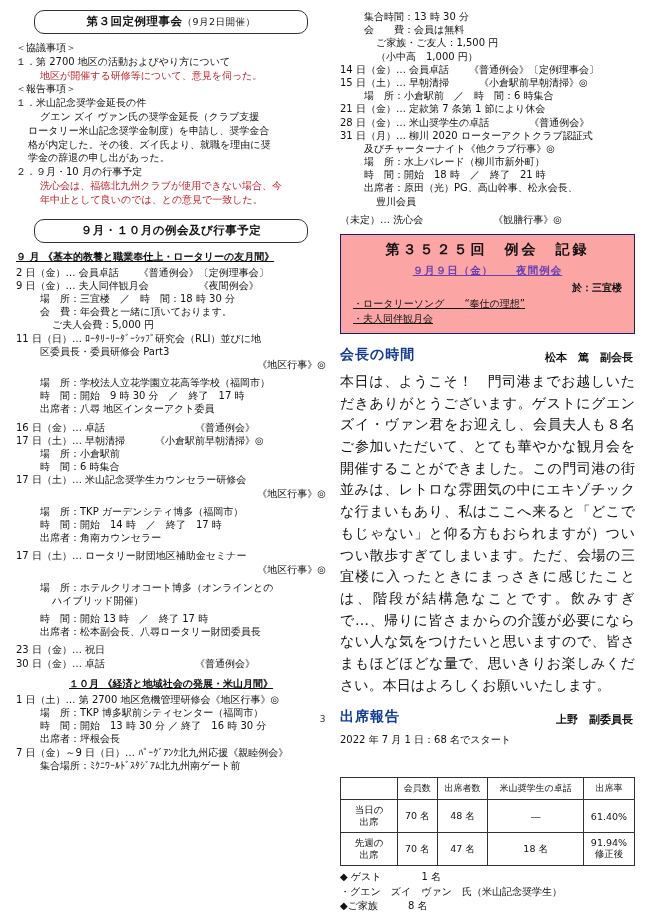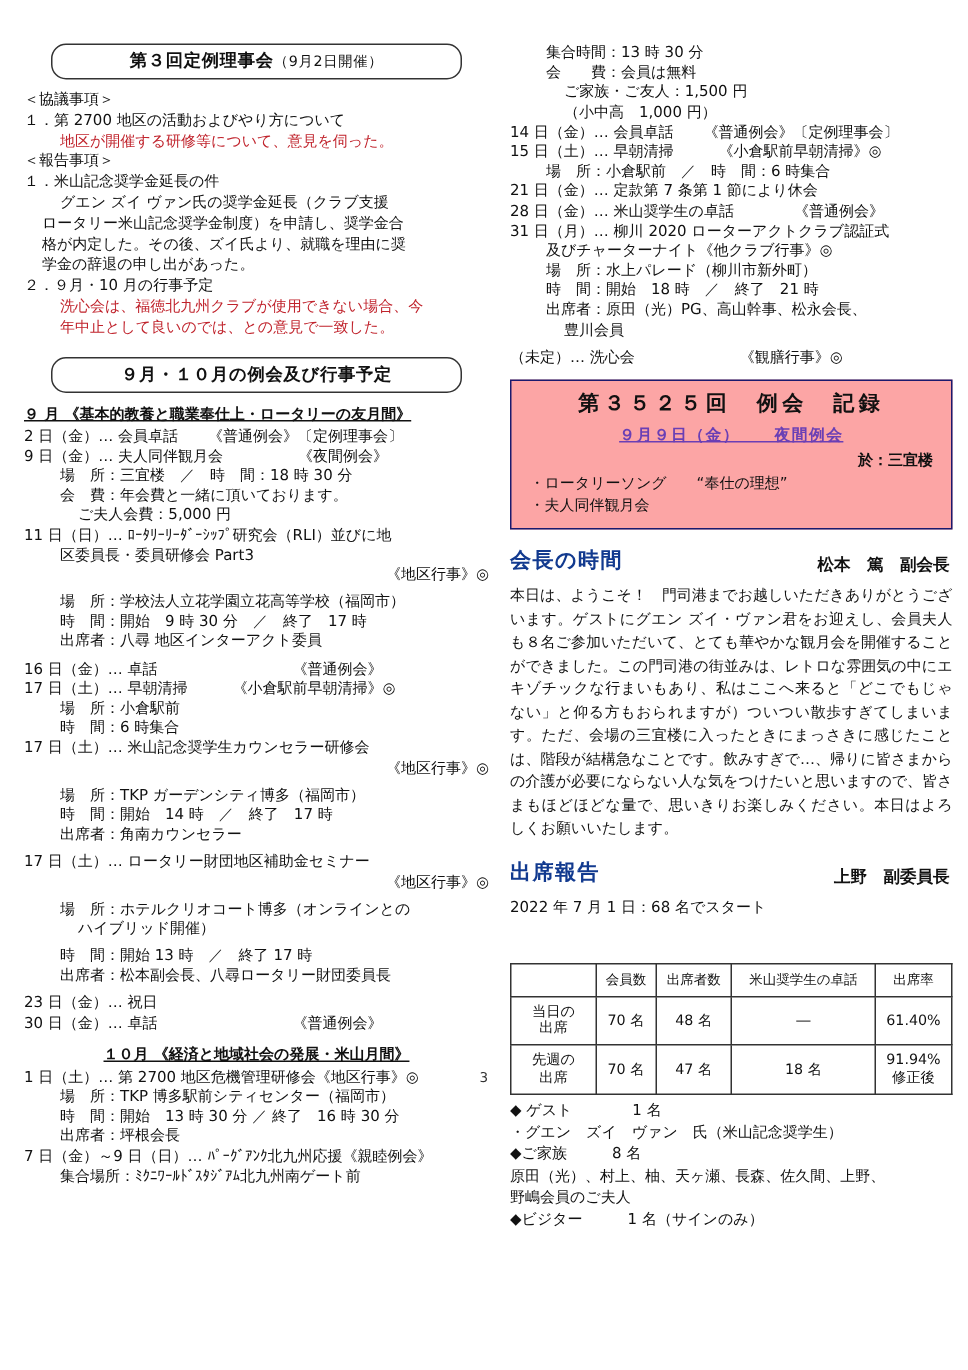--- a/index.html
+++ b/index.html
@@ -13,21 +13,21 @@
     font-family: "DejaVu Sans", "Liberation Sans", sans-serif;
     color: #1a1a1a;
     position: relative;
     overflow: hidden;
   }
   .page {
     position: relative;
     width: 645px;
     height: 730px;
     box-sizing: border-box;
-    padding: 29px 16px 10px 16px;
+    padding: 10px 16px 10px 16px;
   }
   .cols {
     display: flex;
     gap: 14px;
     height: 100%;
   }
   .col-left {
     width: 310px;
     flex: 0 0 310px;
   }
@@ -104,38 +104,39 @@
     font-size: 10px;
     color: #111;
     margin: 0 6px 2px 0;
     font-weight: bold;
   }
   .record-item {
     font-size: 10px;
     color: #111;
     line-height: 1.45;
     padding-left: 6px;
+    text-decoration: underline;
   }
 
   .blue-head {
     font-size: 14px;
     font-weight: bold;
     color: #123a8f;
     margin: 12px 0 2px 0;
     letter-spacing: 1px;
   }
   .speaker-row {
     text-align: right;
     font-size: 11px;
     font-weight: bold;
     color: #111;
     margin: -16px 2px 6px 0;
   }
   .body-text {
-    font-size: 10px;
+    font-size: 14px;
     line-height: 1.55;
     text-align: justify;
     color: #111;
     margin: 0;
   }
 
   .att-note {
     font-size: 10px;
     margin: 6px 0 4px 0;
     color: #111;

